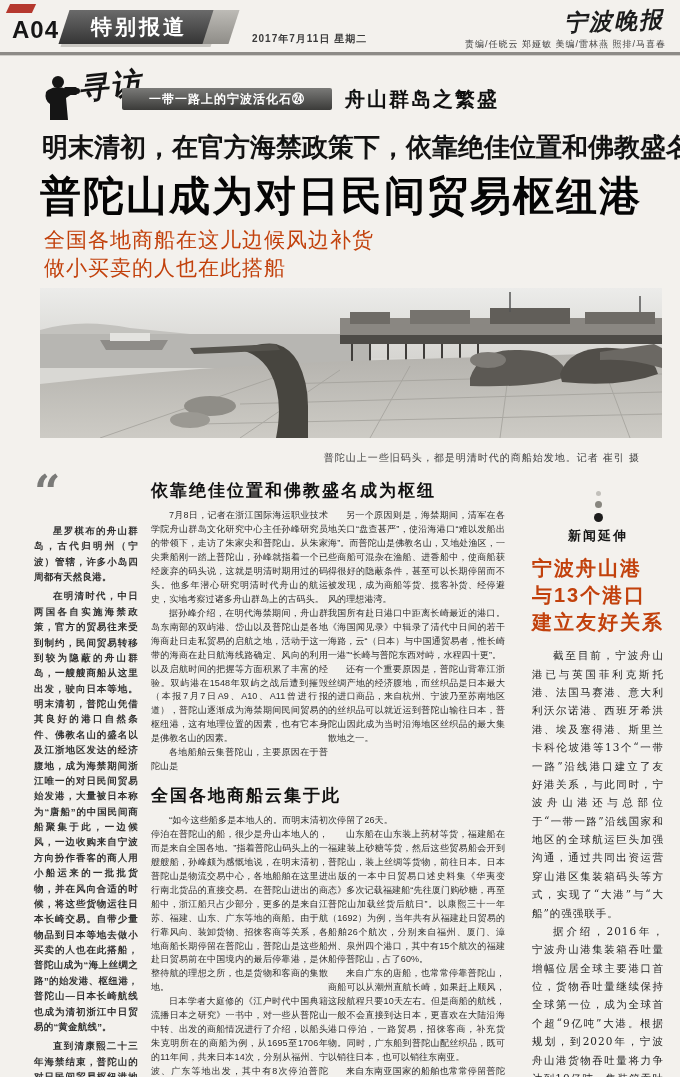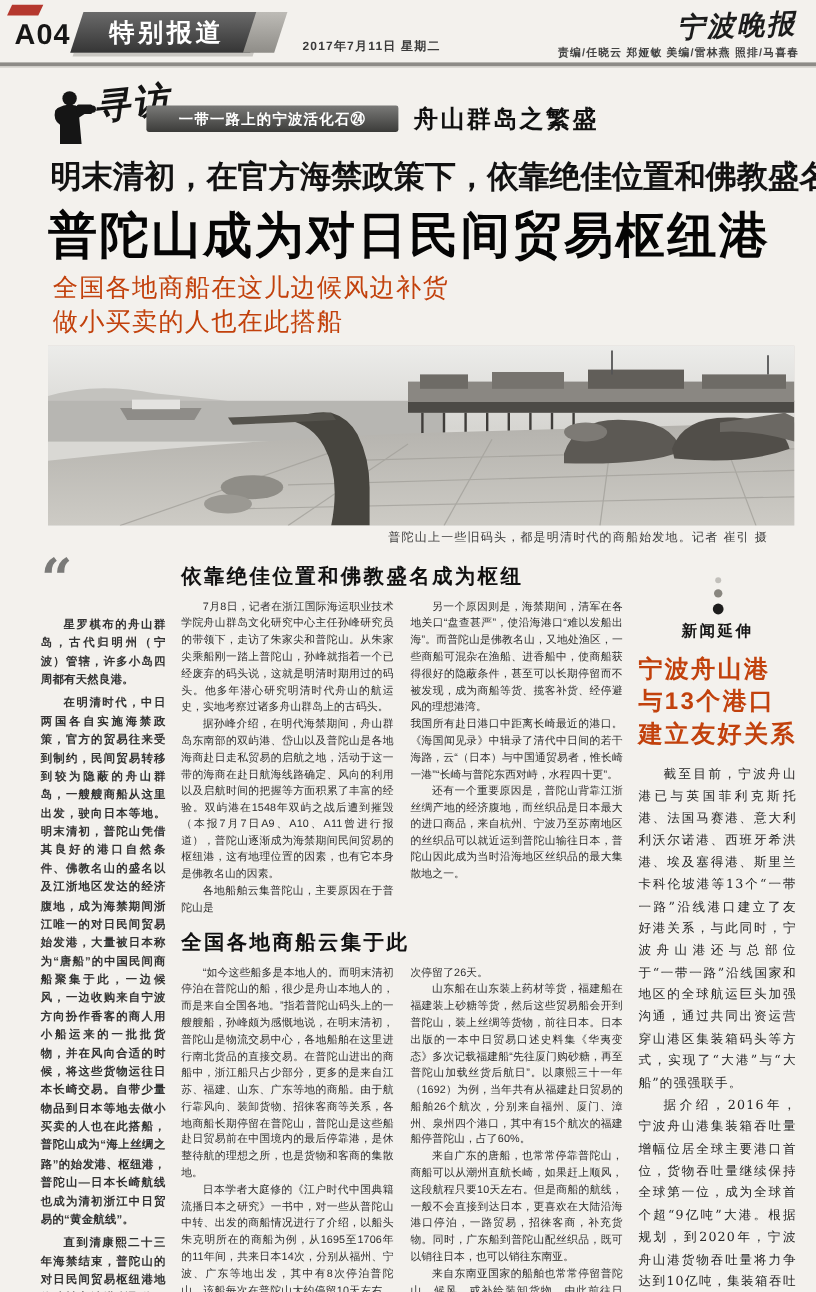--- a/index.html
+++ b/index.html
@@ -40,21 +40,21 @@
     position:absolute;left:252px;top:32px;
     font-size:10px;color:#3a3a3a;font-weight:bold;letter-spacing:1px;
   }
   .masthead{
     position:absolute;right:16px;top:6px;
     font-family:"DejaVu Serif",serif;font-style:italic;font-weight:900;
     font-size:23px;color:#1c1c1c;letter-spacing:2px;transform:rotate(-2deg);
   }
   .credits{
     position:absolute;right:14px;top:38px;
-    font-size:9px;color:#444;letter-spacing:1px;font-weight:bold;
+    font-size:9px;color:#444;letter-spacing:1px;
   }
   .header-rule{
     position:absolute;left:0;top:52px;width:680px;height:3px;
     background:#8d8b87;border-bottom:1px solid #cfcdc8;
   }
   
   .series{position:relative;height:66px;margin-top:8px;}
   .series .cam{position:absolute;left:38px;top:12px;}
   .series .xunfang{
     position:absolute;left:78px;top:4px;
@@ -82,40 +82,40 @@
   }
   .subhead{
     margin:4px 0 0 44px;
     font-family:"DejaVu Serif",serif;
     font-size:21px;color:#c2410c;line-height:1.15;letter-spacing:1px;
   }
   
   .photo-wrap{margin:8px 18px 0 40px;}
   .photo{width:622px;height:150px;display:block;background:#d9d8d4;}
   .caption{
-    margin:3px 22px 0 0;text-align:right;
+    margin:13px 22px 0 0;text-align:right;
     font-family:"DejaVu Serif",serif;font-size:10px;color:#3c3c3c;letter-spacing:1px;
   }
   
   .main{display:flex;gap:13px;padding:12px 16px 0 34px;align-items:flex-start;}
   
   .qcol{width:104px;flex:none;position:relative;padding-top:2px;}
   .qmark{font-family:"DejaVu Serif",serif;font-size:46px;font-weight:900;color:#7a7a78;line-height:0.6;}
   .qcol p{
     margin:0 0 4px 0;font-size:9.5px;line-height:1.62;color:#333;
     text-align:justify;text-indent:2em;font-weight:bold;letter-spacing:0.2px;
   }
   .qcol .qbody{margin-top:16px;}
   
   .article{width:368px;flex:none;}
   .sec h3{
     margin:2px 0 7px 0;font-size:17px;font-weight:900;color:#111;letter-spacing:2px;
   }
   .sec{margin-bottom:10px;}
-  .twocol{display:flex;gap:14px;}
+  .twocol{display:flex;}
   .twocol .col{width:177px;flex:none;}
   .twocol p{
     margin:0;font-size:9px;line-height:1.55;color:#2e2e2e;
     text-align:justify;text-indent:2em;letter-spacing:0.1px;
   }
   
   .ext{flex:1;min-width:0;padding-top:14px;}
   .ext-label{display:flex;align-items:center;gap:5px;margin-bottom:10px;flex-direction:column;}
   .dot{border-radius:50%;display:inline-block;}
   .dot.d1{width:5px;height:5px;background:#c2c0bb;}

